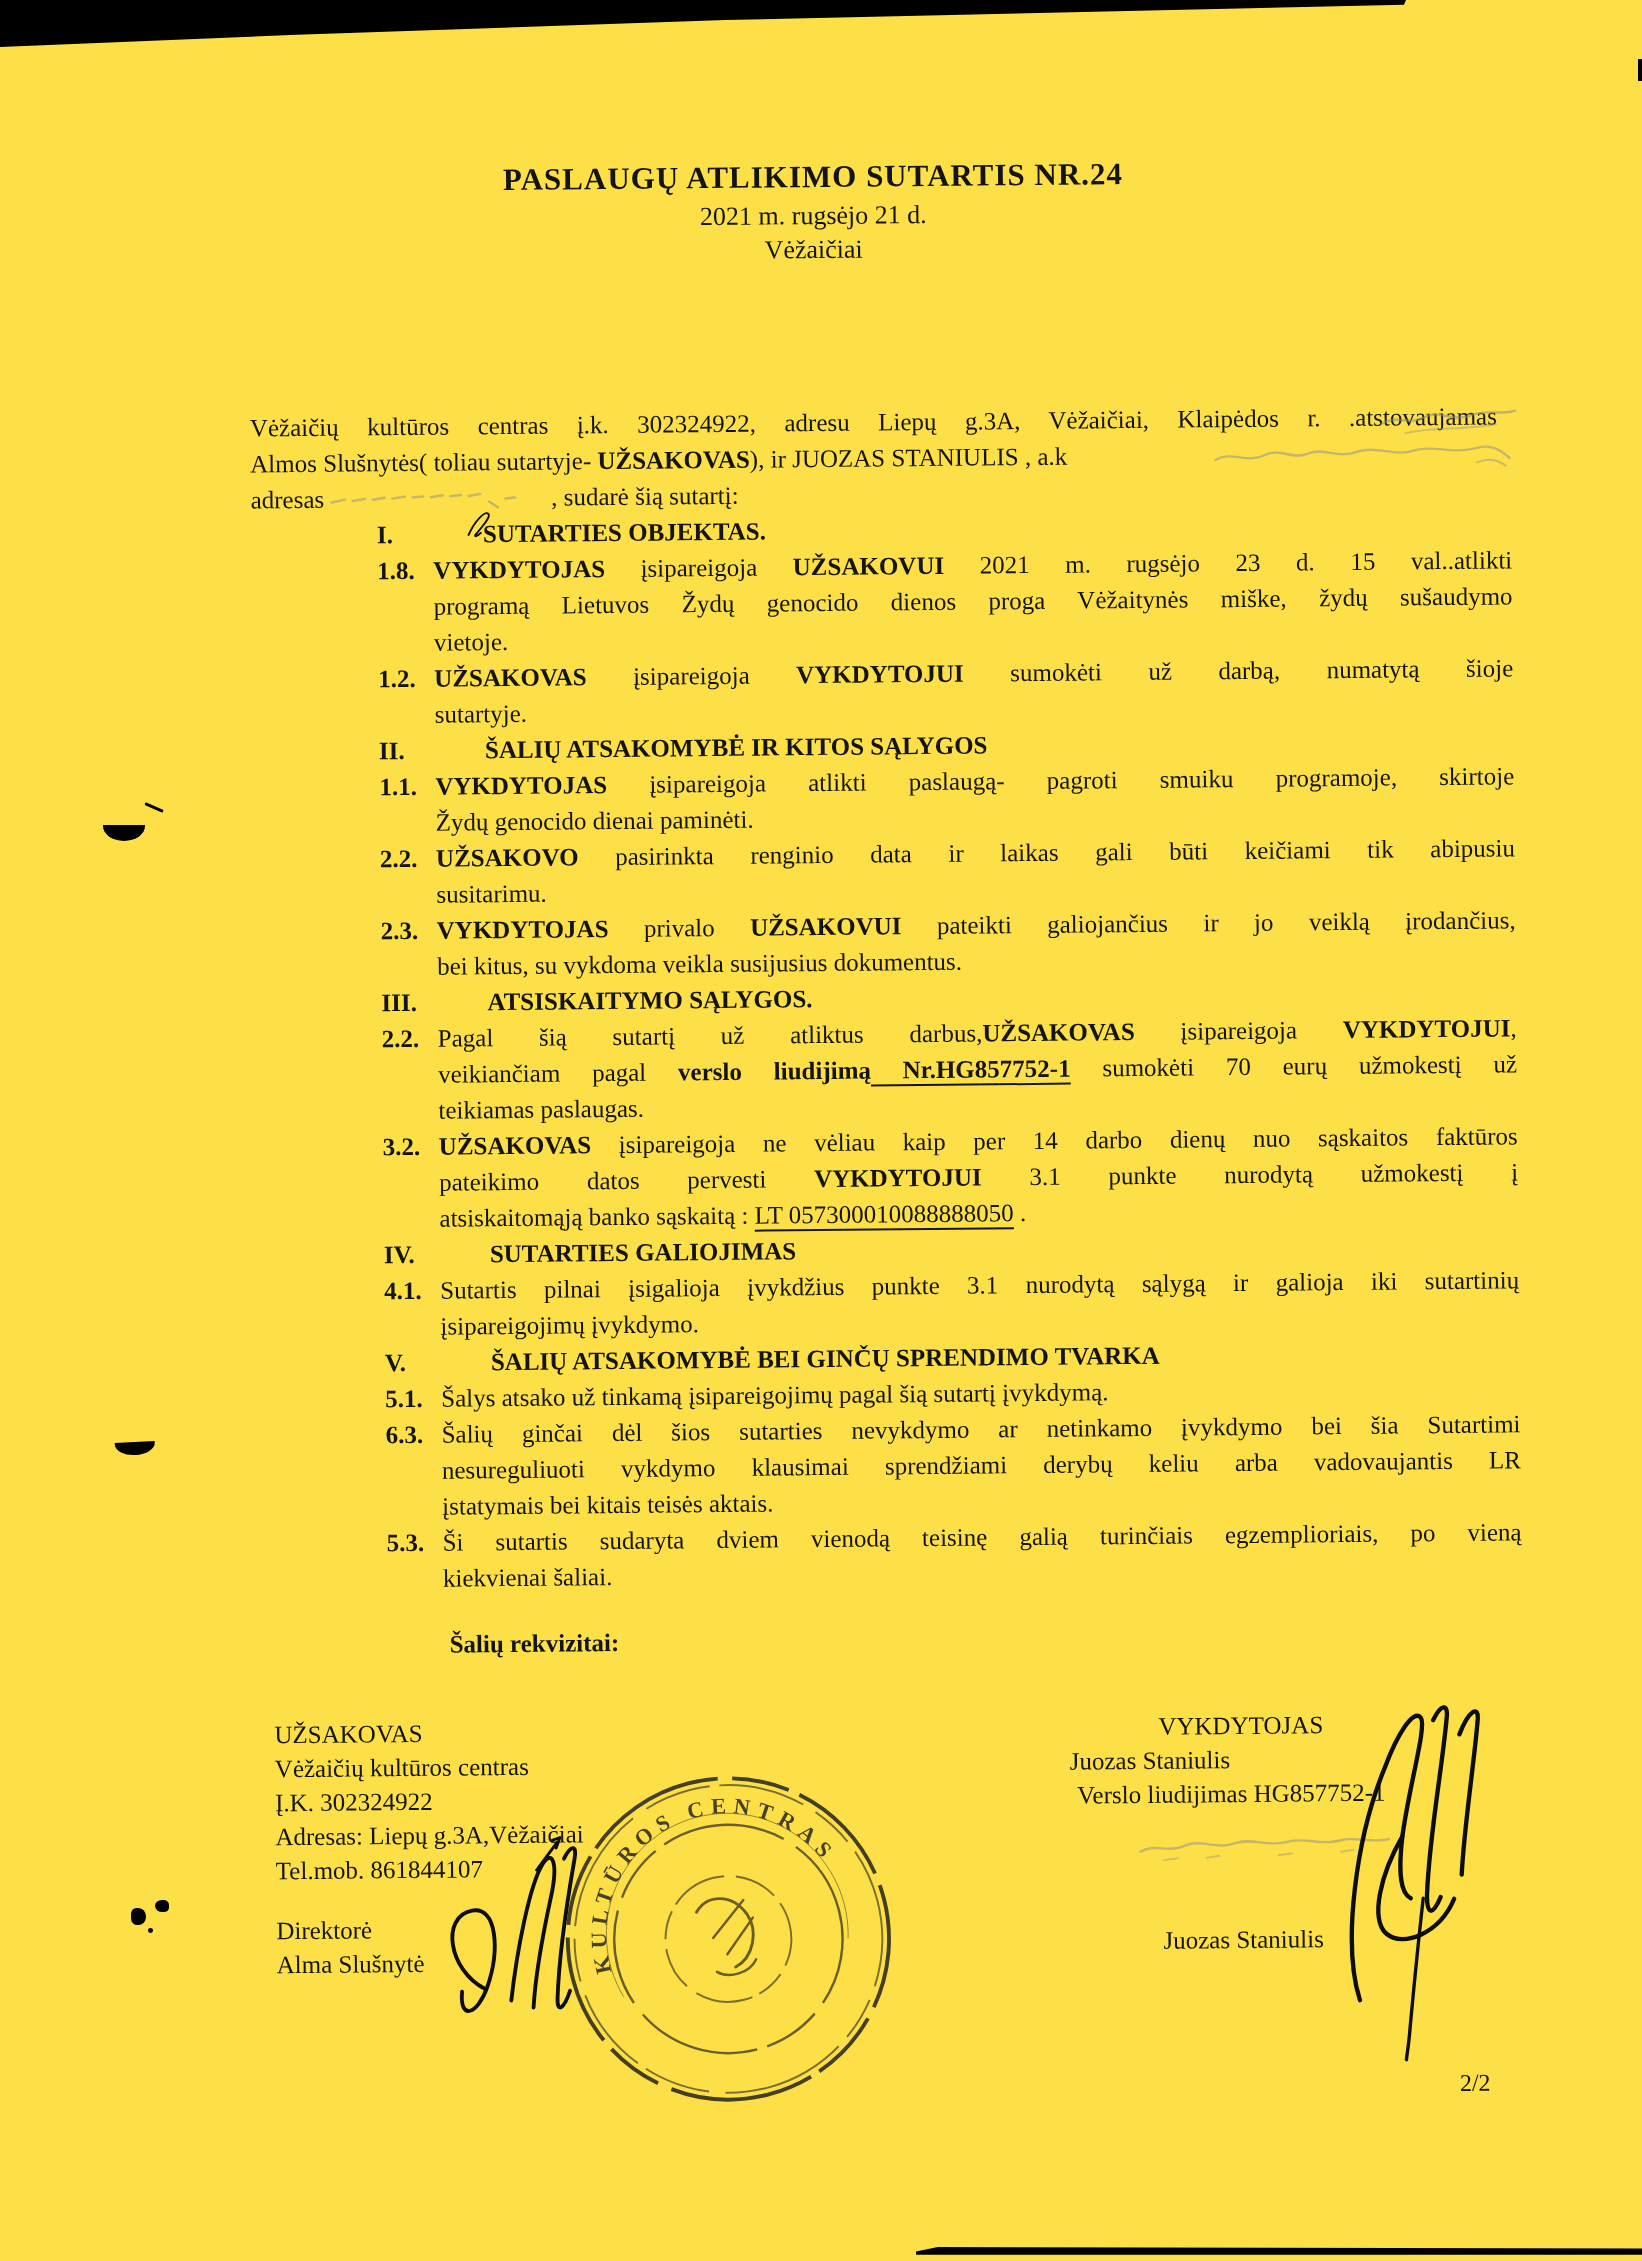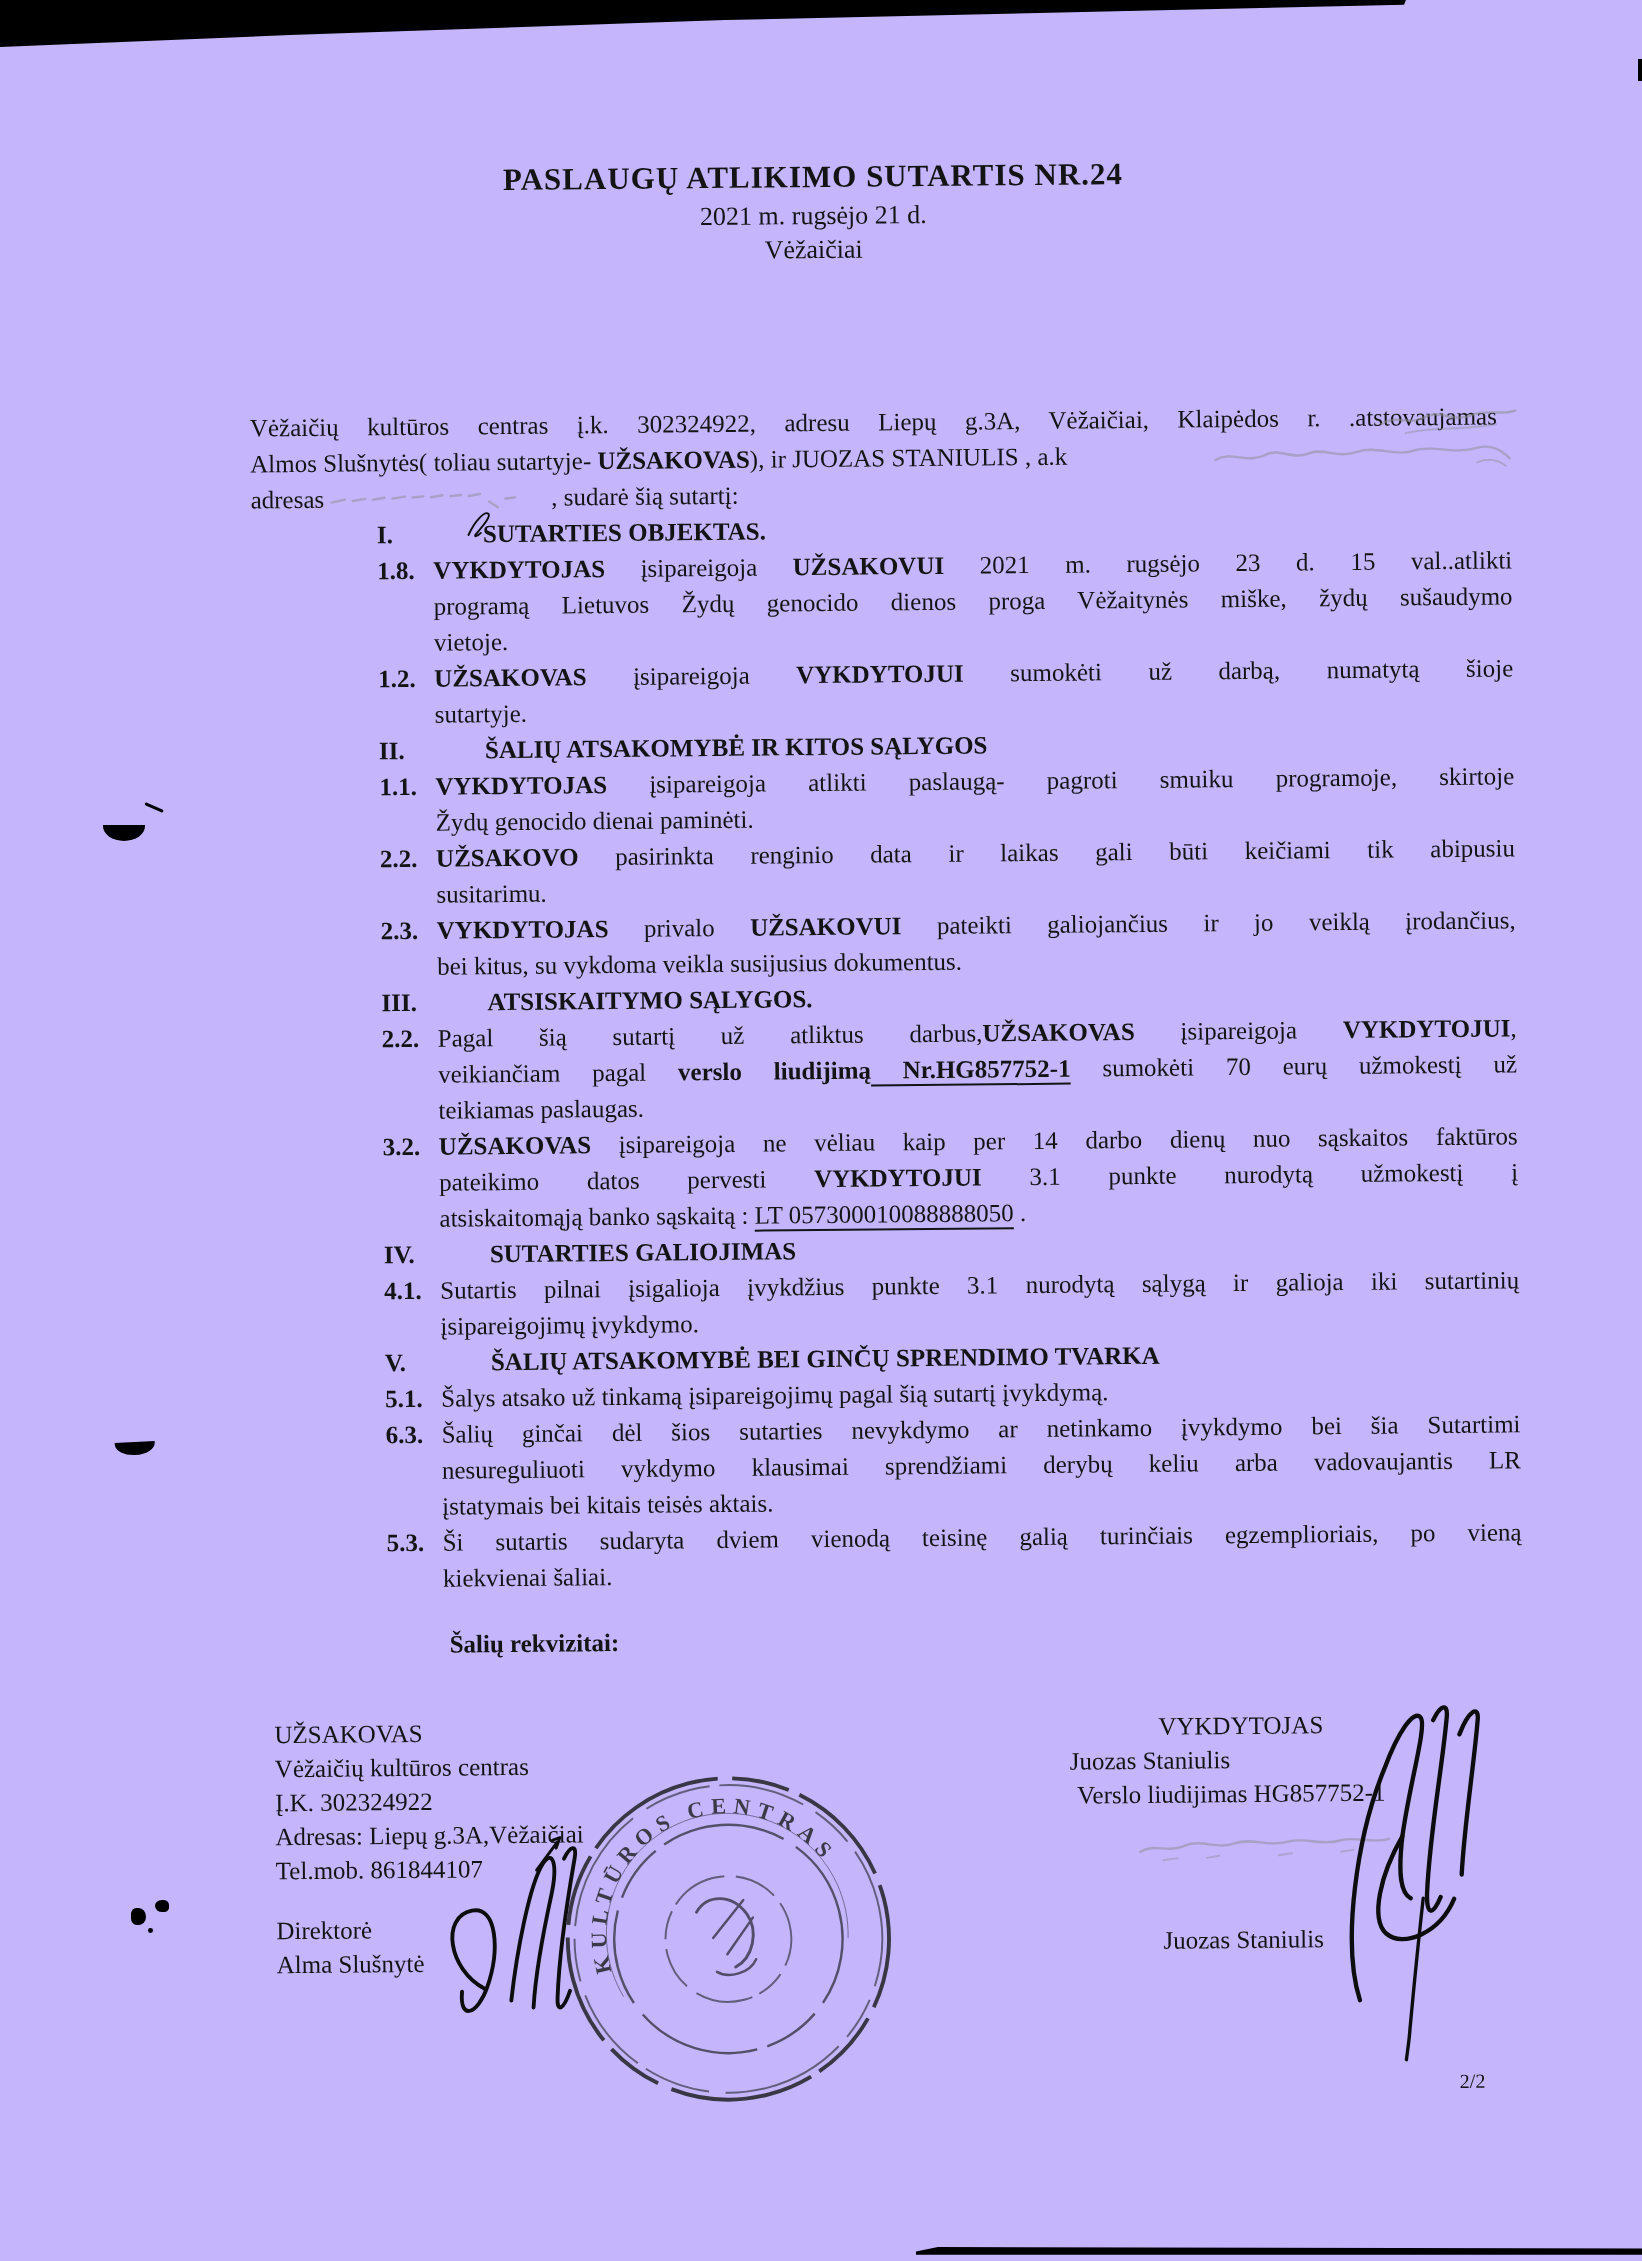--- a/index.html
+++ b/index.html
@@ -1,16 +1,16 @@
 <!DOCTYPE html>
 <html style="font-size:7.7px"><head>
 <meta charset="utf-8">
 <style>
   html,body{margin:0;padding:0;background:#ffffff;}
-  .page{position:relative;width:1643px;height:2261px;background:#c4b5fd;overflow:hidden;
+  .page{position:relative;width:1643px;height:2261px;background:#fde047;overflow:hidden;
         font-family:"Liberation Serif",serif;color:#141414;}
   .tilt{position:absolute;left:0;top:0;width:1643px;height:2261px;
         transform:rotate(-0.55deg);transform-origin:821px 1063px;}
   
   .title-block{position:absolute;top:159px;left:0;width:1643px;text-align:center;}
   .doc-title{font-size:31px;font-weight:bold;letter-spacing:1px;}
   .doc-sub{font-size:26px;margin-top:5.8px;}
   .doc-place{font-size:26px;margin-top:3.9px;}
   
   .main{position:absolute;left:256px;top:405px;width:1247px;font-size:25px;line-height:36px;}
@@ -22,21 +22,21 @@
   .hline{margin-left:126px;font-weight:bold;}
   .rnum{display:inline-block;width:106px;}
   .bd{font-weight:bold;}
   .un{text-decoration:underline;text-decoration-thickness:1.9px;text-underline-offset:5.8px;}
   .gap{display:inline-block;width:227px;}
   .req-head{font-weight:bold;margin-left:188px;margin-top:30px;}
   
   .fblock{position:absolute;font-size:25px;line-height:34px;}
   .role-right{padding-left:89px;}
   .lic{padding-left:7.2px;}
-  .pageno{position:absolute;left:1450px;top:2076px;font-size:20px;text-align:right;}
+  .pageno{position:absolute;left:1450px;top:2076px;font-size:24px;text-align:right;}
   
   .wedge{position:absolute;left:0;top:0;width:1406px;height:48px;background:#000;
          clip-path:polygon(0 0,1406px 0,1404px 4.8px,725px 20px,290px 35px,0 47px);}
   .bbar{position:absolute;left:916px;top:2247px;width:727px;height:7.7px;background:#000;
         clip-path:polygon(0 60%,3% 0,100% 20%,100% 100%,0 100%);}
   .edge-dash{position:absolute;left:1638px;top:59px;width:3.9px;height:22px;background:#000;}
   .crescent{position:absolute;background:#000;border-radius:0 0 55% 55%/0 0 100% 100%;}
   .cres1{left:103px;top:825px;width:42px;height:16.4px;}
   .cres1-tick{position:absolute;left:144px;top:806px;width:20px;height:3.4px;background:#000;
               transform:rotate(24deg);border-radius:1.9px;}

